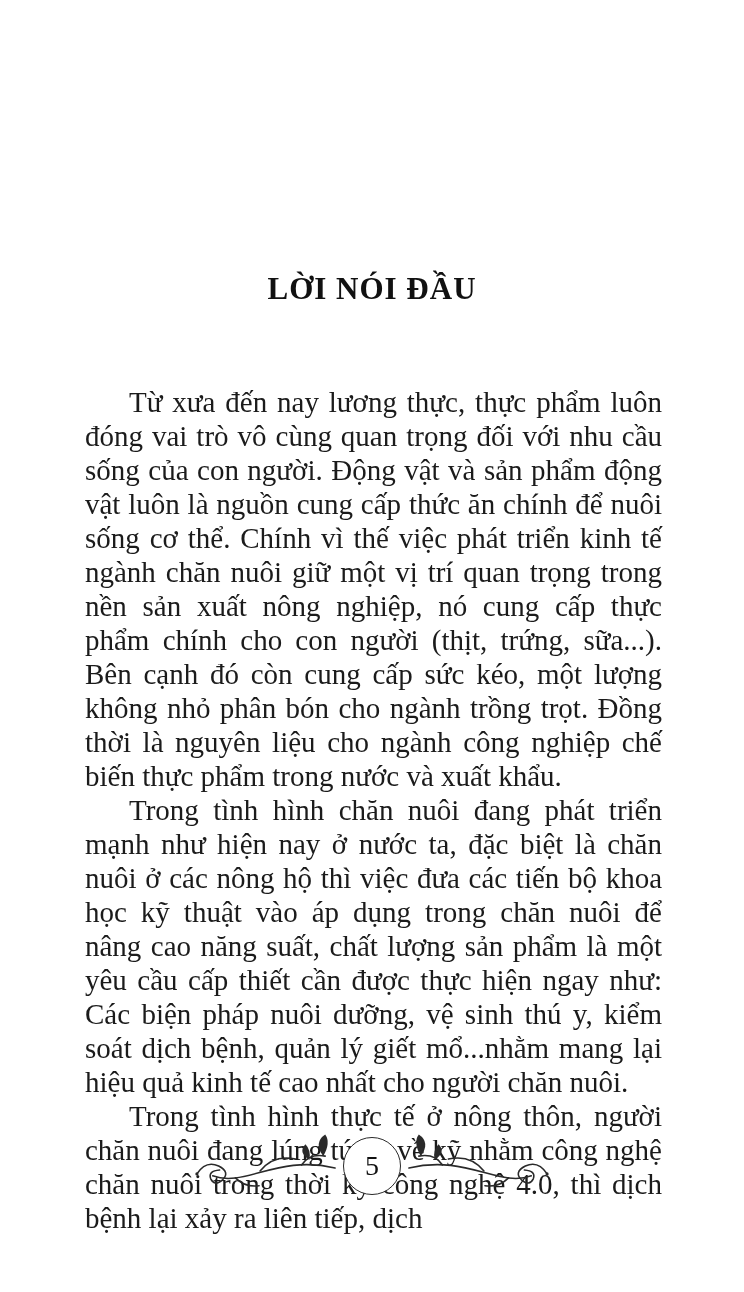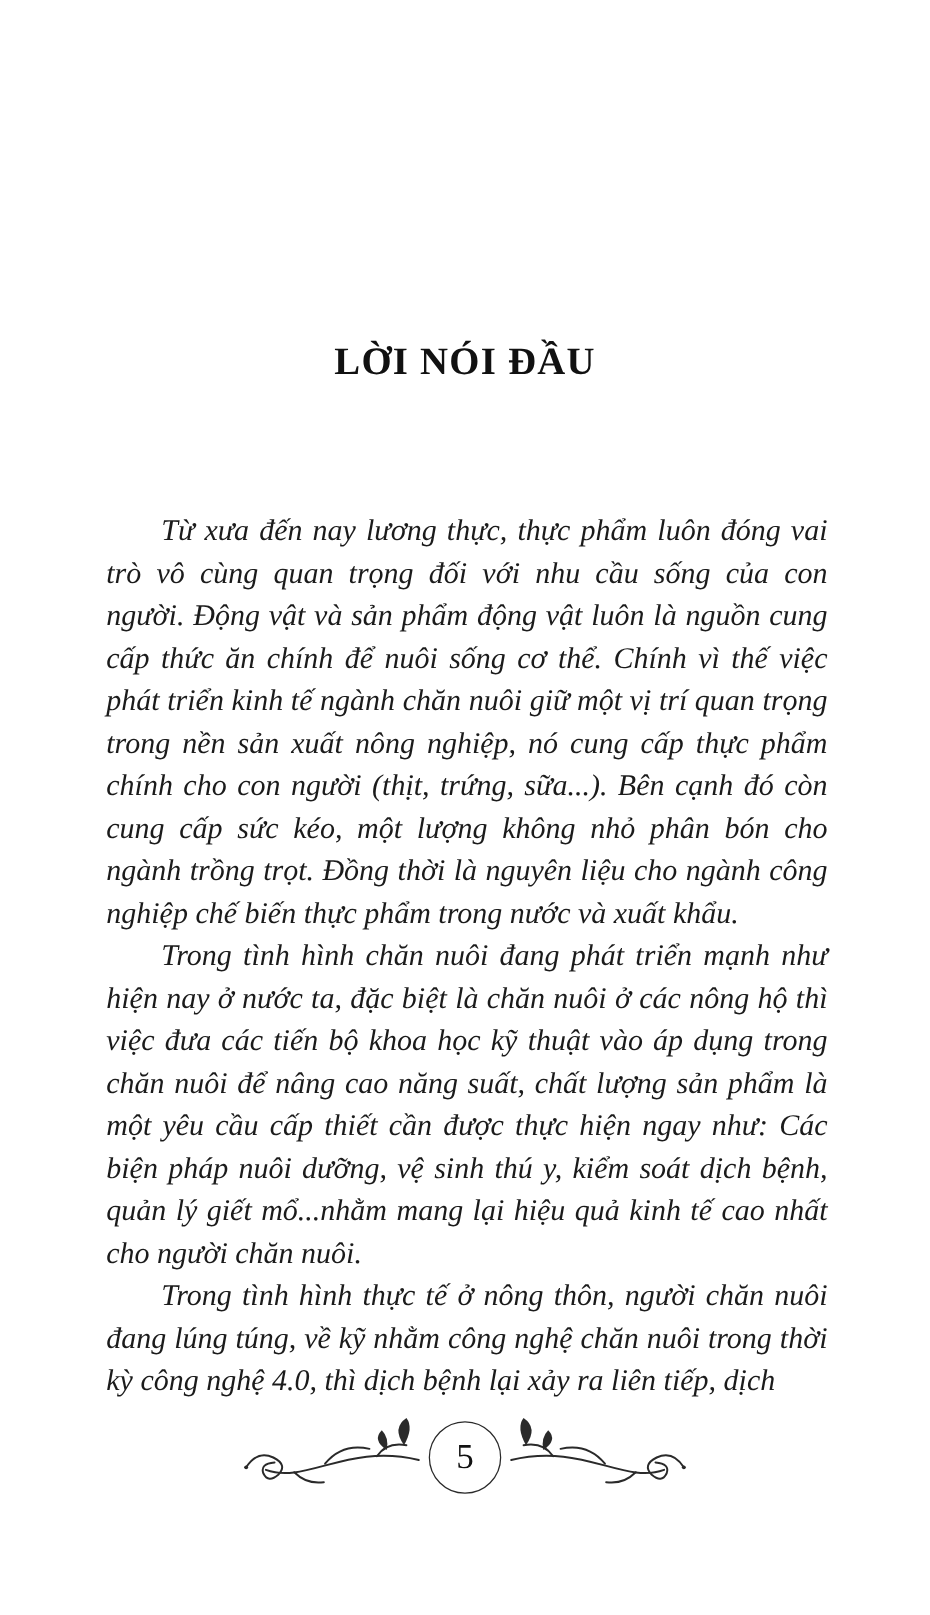--- a/index.html
+++ b/index.html
@@ -22,25 +22,24 @@
     left: 0;
     width: 100%;
     text-align: center;
     font-weight: bold;
     font-size: 31px;
     letter-spacing: 1px;
     color: #111111;
   }
   .body-text {
     position: absolute;
-    top: 408px;
+    top: 385px;
     left: 85px;
     width: 577px;
-    font-style: italic;
-    font-size: 24px;
+    font-size: 29px;
     line-height: 34px;
     text-align: justify;
   }
   .body-text p {
     margin: 0;
     padding: 0;
     text-indent: 44px;
   }
   .footer-ornament {
     position: absolute;

